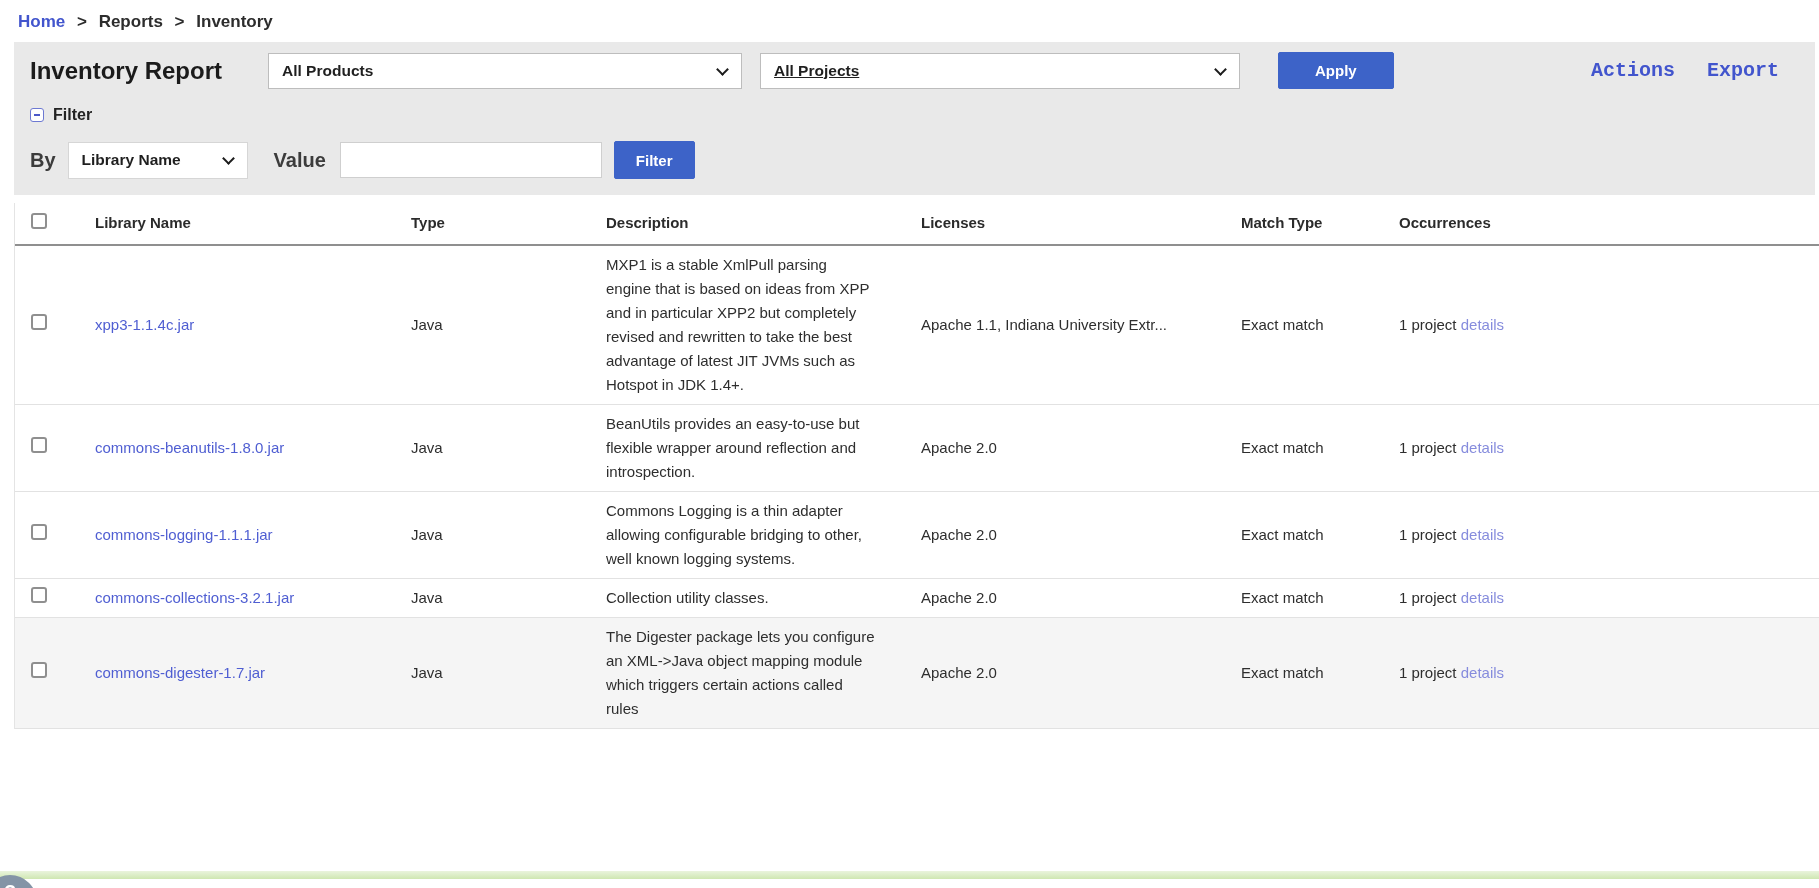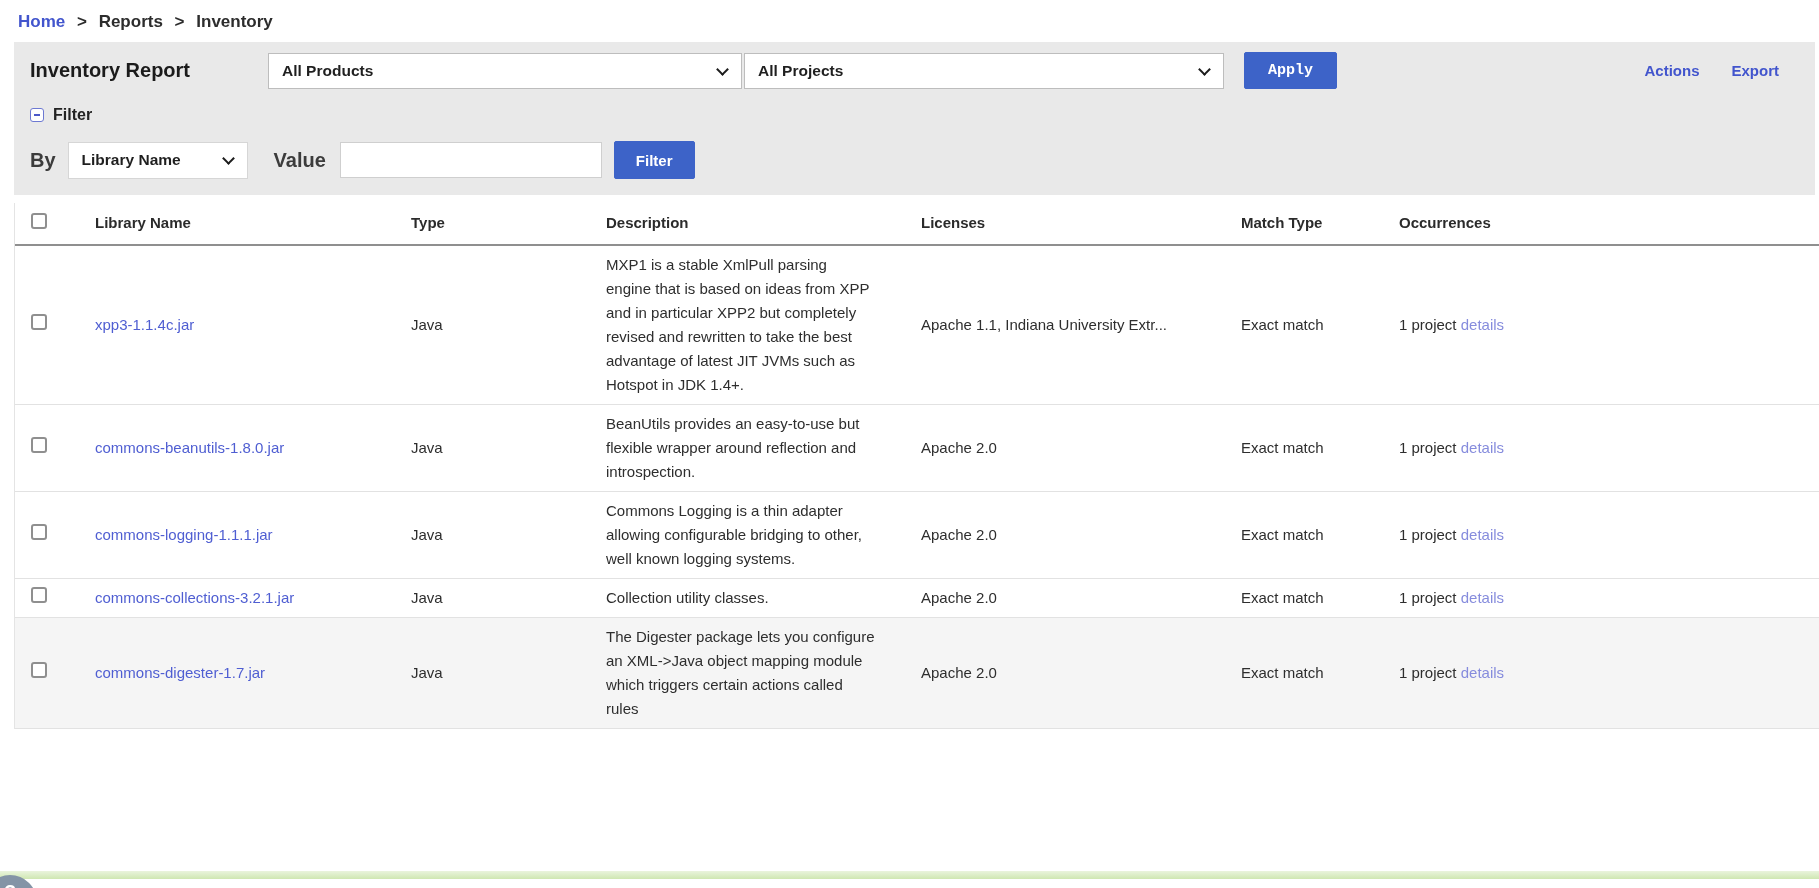--- a/index.html
+++ b/index.html
@@ -8,35 +8,35 @@
   .page { position:relative; width:1819px; height:888px; overflow:hidden; }
 
   
   .breadcrumb { padding:12px 0 0 18px; font-size:17px; font-weight:700; color:#2d2d2d; }
   .breadcrumb a { color:var(--link-blue); text-decoration:none; cursor:pointer; }
   .breadcrumb .sep { margin:0 7px; }
 
   
   .panel { margin:10px 4px 0 14px; background:var(--panel-gray); padding:10px 36px 16px 16px; }
   .row1 { display:flex; align-items:center; }
-  .panel-title { width:238px; font-size:20px; font-weight:700; color:#1b1b1b; }
+  .panel-title { width:238px; font-size:24px; font-weight:700; color:#1b1b1b; }
   .select { position:relative; background:#fff; border:1px solid #bdbdbd; height:36px;
     display:flex; align-items:center; padding:0 34px 0 13px; font-size:15.5px;
     font-weight:700; color:#1f1f1f; cursor:pointer; }
   .select .chev { position:absolute; right:14px; top:11px; width:9px; height:9px;
     border-right:2.5px solid #1c1c1c; border-bottom:2.5px solid #1c1c1c;
     transform:rotate(45deg); }
-  .sel-products { width:474px; margin-right:2px; }
-  .sel-projects { width:480px; margin-right:20px; }
+  .sel-products { width:474px; margin-right:18px; }
+  .sel-projects { width:480px; margin-right:38px;text-decoration:underline; }
   .btn { background:var(--accent-blue); color:#fff; border:1px solid var(--accent-blue);
     font-size:15px; font-weight:700; border-radius:2px; cursor:pointer;
     font-family:"Liberation Sans", sans-serif; }
-  .btn-apply { height:37px; padding:0 23px;font-family:Liberation Mono, monospace; }
+  .btn-apply { height:37px; padding:0 36px; }
   .links { margin-left:auto; display:flex; gap:32px; }
-  .links a { color:var(--link-blue); font-size:15px; font-weight:700; text-decoration:none; cursor:pointer; }
+  .links a { color:var(--link-blue); font-size:20px; font-weight:700; text-decoration:none; cursor:pointer;font-family:Liberation Mono, monospace; }
 
   
   .filter-head { margin-top:14px; display:flex; align-items:center; height:24px; }
   .collapse-box { width:14px; height:14px; border:1px solid #6d79d2; border-radius:3px;
     background:#fff; position:relative; cursor:pointer; }
   .collapse-box::after { content:""; position:absolute; left:3px; right:3px; top:5px;
     height:2px; background:#4c59c9; }
   .filter-title { margin-left:9px; font-size:16px; font-weight:700; color:#232323; }
   .filter-row { margin-top:14px; display:flex; align-items:center; height:38px; }
   .lbl { font-size:20px; font-weight:700; color:#3c3c3c; }

